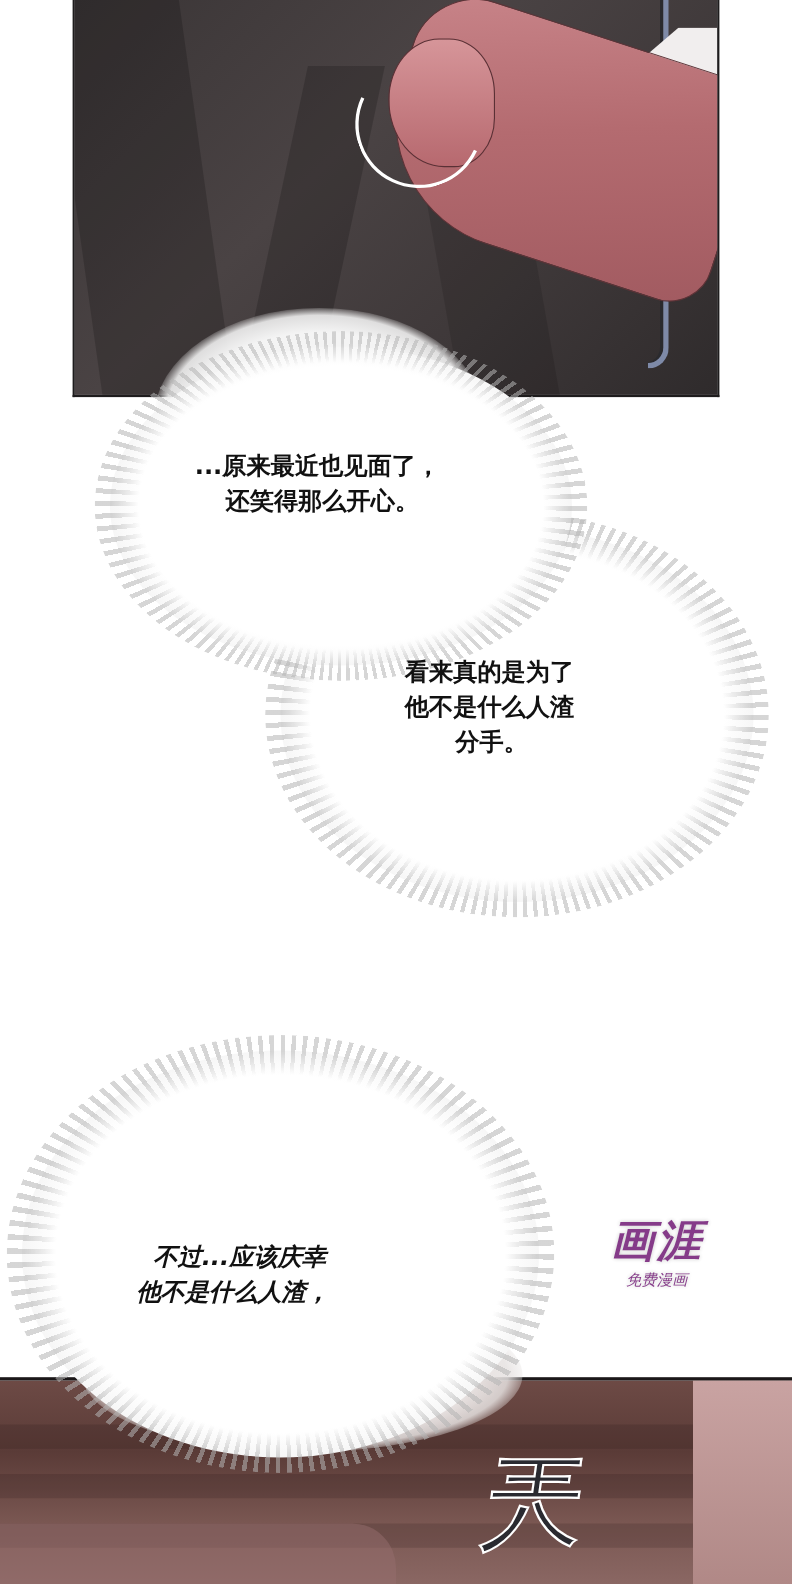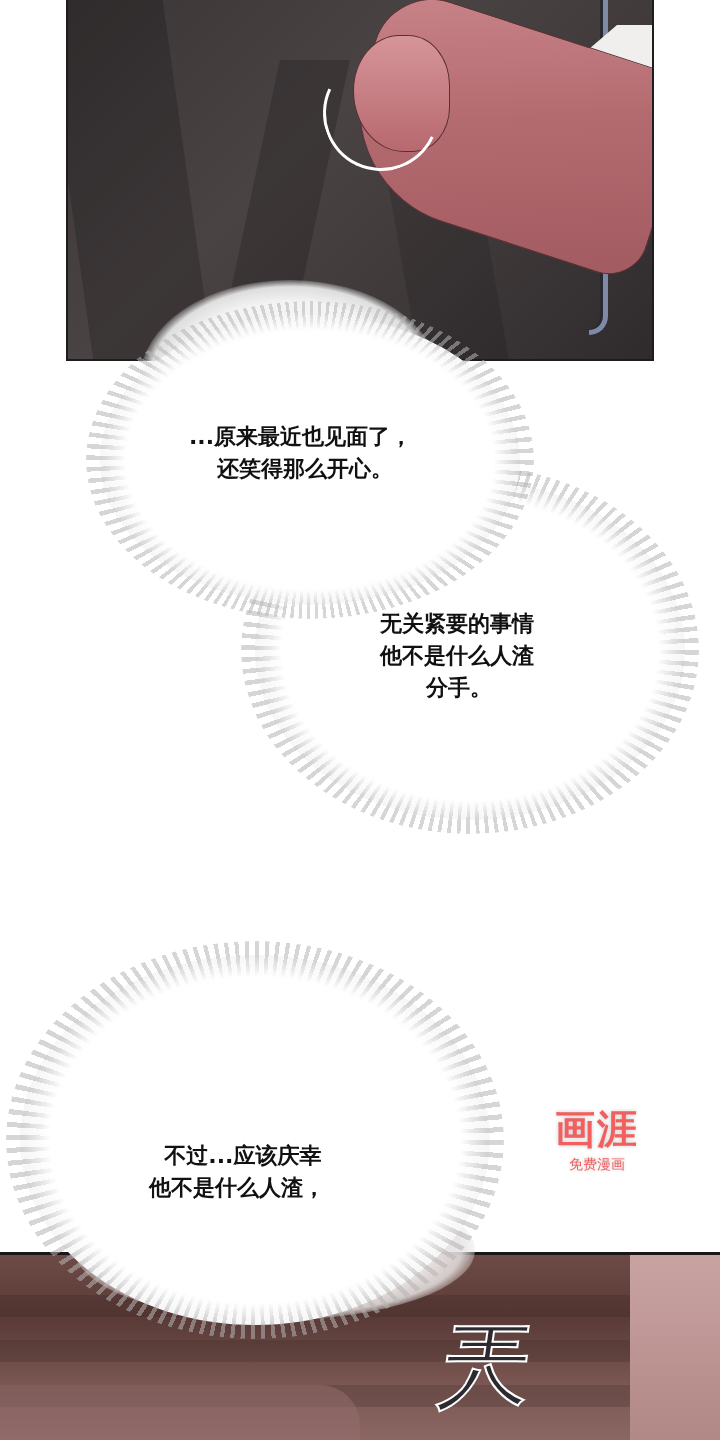--- a/index.html
+++ b/index.html
@@ -55,30 +55,30 @@
       background: radial-gradient(ellipse at center, #ffffff 62%, #f5f5f5 72%, rgba(255,255,255,0) 78%);
     }
     .bubble::before {
       content: ""; position: absolute; inset: -14px; border-radius: 50%;
       background: repeating-conic-gradient(from 0deg, rgba(180,180,180,0.55) 0deg 1.2deg, rgba(255,255,255,0) 1.2deg 3deg);
       -webkit-mask: radial-gradient(ellipse at center, transparent 58%, #000 66%, #000 72%, transparent 78%);
               mask: radial-gradient(ellipse at center, transparent 58%, #000 66%, #000 72%, transparent 78%);
       z-index: -1;
     }
     .bubble-text {
-      position: absolute; margin: 16px; color: #111111;
+      position: absolute; margin: 4px; color: #111111;
       font-size: 22px; line-height: 32px; font-weight: bold;
       white-space: pre; text-align: left;
     }
     #bubble-1 { left: 100px; top: 315px; width: 420px; height: 290px; z-index: 3; }
     #bubble-1-text { left: 173px; top: 405px; }
     #bubble-2 { left: 255px; top: 480px; width: 430px; height: 340px; z-index: 2; }
     #bubble-2-text { left: 364px; top: 592px; }
     #bubble-3 { left: 20px; top: 955px; width: 470px; height: 370px; z-index: 4; }
-    #bubble-3-text { left: 133px; top: 1124px; }
+    #bubble-3-text { left: 120px; top: 1124px; font-style: italic; }
     .bubble-text { z-index: 6; }
     .top-bubble-bleed {
       position: absolute; left: 140px; top: 280px; width: 300px; height: 200px; border-radius: 50%;
       background: radial-gradient(ellipse at center, #f4f4f4 55%, rgba(240,240,240,0.9) 66%, rgba(255,255,255,0) 72%);
       z-index: 2;
     }
     .bottom-bubble-bleed {
       position: absolute; left: 75px; top: 1180px; width: 400px; height: 140px; border-radius: 50%;
       background: radial-gradient(ellipse at center, #e8e2e1 55%, rgba(230,226,225,0.85) 66%, rgba(255,255,255,0) 74%);
       z-index: 3;
@@ -89,22 +89,23 @@
       font-size: 92px; line-height: 92px; font-family: "DejaVu Serif", serif;
       -webkit-text-stroke: 2px #ffffff; transform: skewX(-8deg);
       z-index: 5;
     }
     .stripe {
       position: absolute; left: 0; width: 720px; height: 22px; background: rgba(40,20,20,0.18);
     }
     
     .watermark {
       position: absolute; left: 538px; top: 1106px; width: 118px; z-index: 7;
-      text-align: center; color: #ef4444; opacity: 0.85;
+      text-align: center; color: #701a75; opacity: 0.85;
       text-shadow: 0 0 4px rgba(0,0,0,0.25);
+      font-style: italic;
     }
     .wm-logo { font-size: 40px; line-height: 46px; font-weight: bold; letter-spacing: 2px; }
     .wm-sub { font-size: 14px; line-height: 24px; }
   </style>
 </head>
 <body>
 
 <div id="panel-top" class="panel">
   <div class="fold" style="left:0;top:0;width:120px;height:361px;transform:skewX(8deg);"></div>
   <div class="fold" style="left:180px;top:60px;width:70px;height:300px;transform:skewX(-12deg);"></div>
@@ -118,21 +119,21 @@
 
 <div class="top-bubble-bleed"></div>
 
 <div id="bubble-2" class="bubble"></div>
 <div id="bubble-1" class="bubble"></div>
 <div id="bubble-3" class="bubble"></div>
 
 <p id="bubble-1-text" class="bubble-text"><span>...原来最近也见面了，</span>
 <span style="padding-left:28px">还笑得那么开心。</span></p>
 
-<p id="bubble-2-text" class="bubble-text"><span>无关紧要的事情</span>
+<p id="bubble-2-text" class="bubble-text"><span>看来真的是为了</span>
 <span>他不是什么人渣</span>
 <span>      分手。</span></p>
 
 <p id="bubble-3-text" class="bubble-text"><span>  不过...应该庆幸</span>
 <span>他不是什么人渣，</span></p>
 
 <div class="watermark">
   <div class="wm-logo">画涯</div>
   <div class="wm-sub">免费漫画</div>
 </div>

